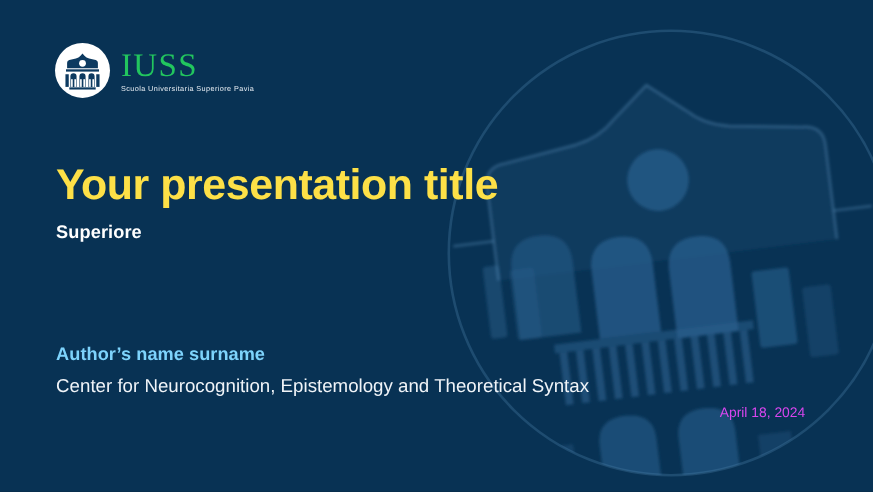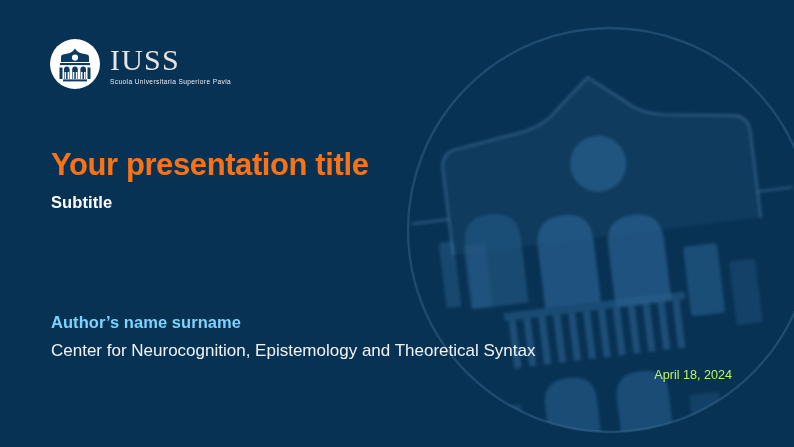--- a/index.html
+++ b/index.html
@@ -48,43 +48,43 @@
     display: flex;
     flex-direction: column;
     justify-content: center;
     padding-top: 2px;
   }
   .logo-iuss {
     font-family: "Liberation Serif", serif;
     font-size: 30px;
     font-weight: 400;
     letter-spacing: 1.2px;
-    color: #e5e5e5;
+    color: #22c55e;
     line-height: 1;
   }
   .logo-tag {
     font-family: "Liberation Sans", sans-serif;
     font-size: 6.6px;
     letter-spacing: 0.38px;
     color: #e8eef4;
     line-height: 1;
     margin-top: 4px;
     white-space: nowrap;
   }
 
   
   .title-block {
     position: absolute;
     left: 51px;
     top: 148px;
   }
   .slide-title {
-    font-size: 31px;
+    font-size: 39px;
     font-weight: 700;
-    color: #f97316;
+    color: #fde047;
     letter-spacing: -0.4px;
     line-height: 1.08;
     margin: 0;
     white-space: nowrap;
   }
   .slide-subtitle {
     font-size: 16.5px;
     font-weight: 700;
     color: #ffffff;
     letter-spacing: 0.1px;
@@ -115,21 +115,21 @@
   }
   .affiliation div { white-space: nowrap; }
 
   
   .slide-date {
     position: absolute;
     right: 62px;
     top: 368px;
     font-size: 12.6px;
     font-weight: 400;
-    color: #bef264;
+    color: #d946ef;
     line-height: 1.2;
     white-space: nowrap;
   }
 </style>
 </head>
 <body>
 
 <div class="slide">
 
   <svg class="watermark" viewBox="0 0 794 447" xmlns="http://www.w3.org/2000/svg" aria-hidden="true">
@@ -224,21 +224,21 @@
       </g>
     </svg>
     <div class="logo-words">
       <div class="logo-iuss">IUSS</div>
       <div class="logo-tag">Scuola Universitaria Superiore Pavia</div>
     </div>
   </div>
 
   <div class="title-block">
     <h1 class="slide-title">Your presentation title</h1>
-    <div class="slide-subtitle">Subtitle</div>
+    <div class="slide-subtitle">Superiore</div>
   </div>
 
   <div class="author-block">
     <div class="author-name">Author’s name surname</div>
     <div class="affiliation">
       <div>Center for Neurocognition, Epistemology and Theoretical Syntax</div>
     </div>
   </div>
 
   <div class="slide-date">April 18, 2024</div>

